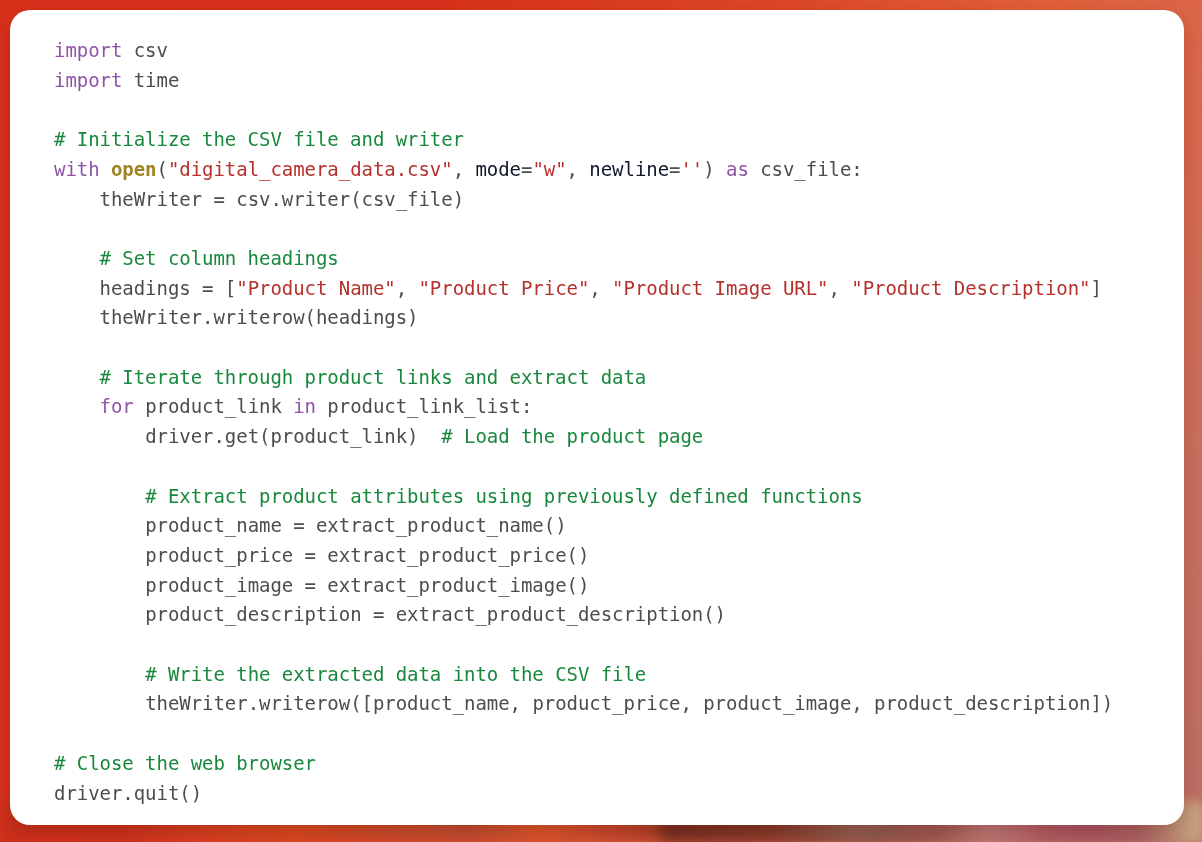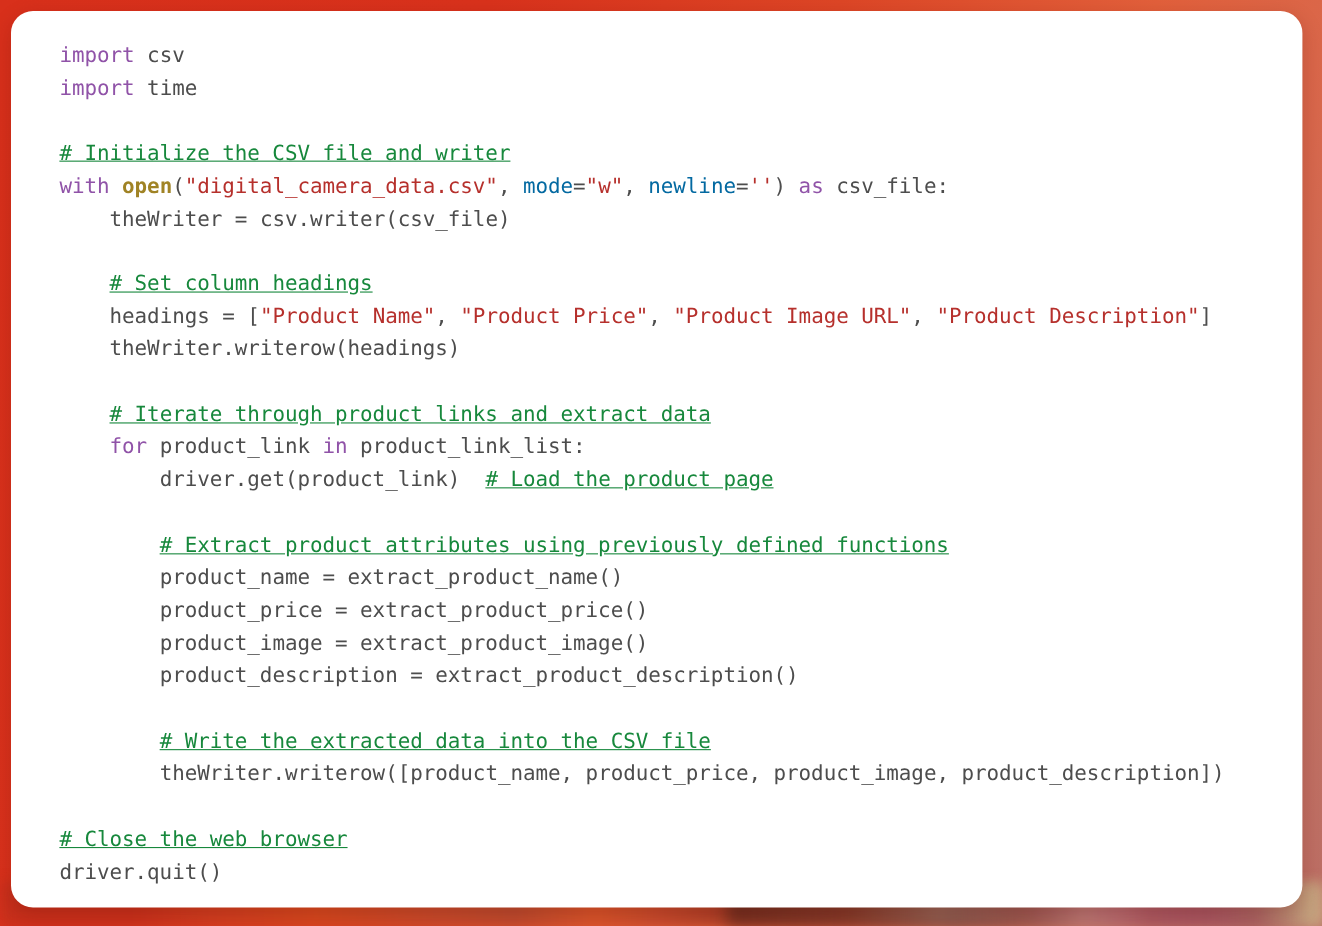--- a/index.html
+++ b/index.html
@@ -83,24 +83,24 @@
     font-family: "DejaVu Sans Mono", "Liberation Mono", monospace;
     font-size: 19px;
     line-height: 29.7px;
     white-space: pre;
     color: #4d4d4d;
     letter-spacing: -0.05px;
     -webkit-font-smoothing: antialiased;
   }
   .ln { display: block; min-height: 29.7px; }
   .kw  { color: #9053a8; }
-  .cm  { color: #17883c; text-decoration: underline; }
+  .cm  { color: #17883c; }
   .str { color: #b6302c; }
   .fn  { color: #a08325; font-weight: bold; }
-  .arg { color: #0369a1; }
+  .arg { color: #0f172a; }
   .pl  { color: #4d4d4d; }
 </style>
 </head>
 <body>
 
 <div id="screen">
 
   <div id="bg"></div>
   <div id="bg-photo"></div>
   <div id="bg-photo2"></div>

